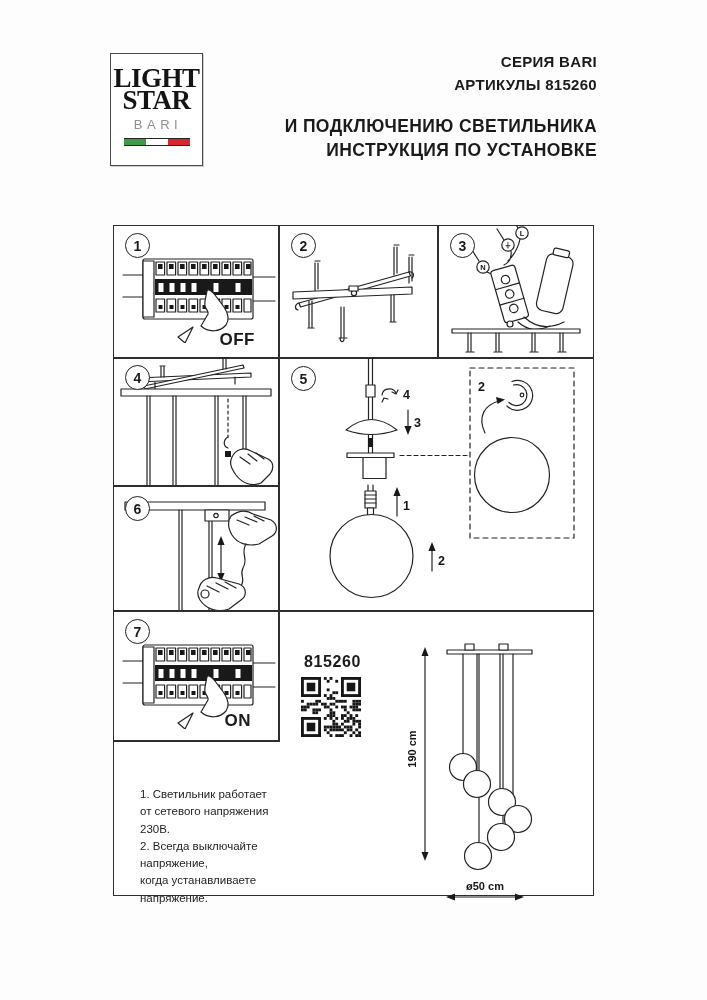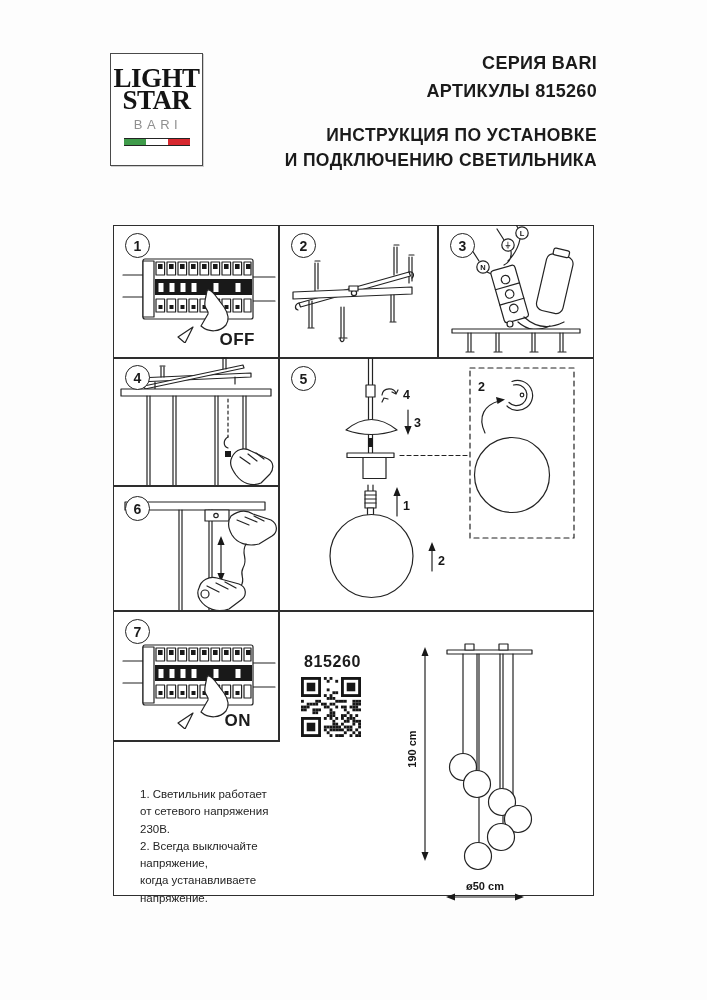--- a/index.html
+++ b/index.html
@@ -15,21 +15,21 @@
     border:1.5px solid #4a4a4a; background:#fff; text-align:center;
     box-shadow:1px 1px 0 #cfcfcf; padding-top:13px;
   }
   .logo-word { font-family:"Liberation Serif", serif; font-weight:bold; font-size:27px;
     line-height:0.83; letter-spacing:-0.5px; color:#141414; }
   .logo-group { font-size:13px; color:#8f8f8f; letter-spacing:4.5px; margin-top:5px; text-indent:3px; }
   .logo-flag { width:66px; height:8px; margin:6px auto 0;
     border-top:1.6px solid #232323; border-bottom:1.6px solid #232323; display:flex; }
   .logo-flag span { flex:1 1 0; }
   #header-text { position:absolute; right:110px; top:50px; text-align:right; }
-  .hdr-small { font-size:18px; font-weight:bold; line-height:1.55; letter-spacing:0.3px; }
+  .hdr-small { font-size:15px; font-weight:bold; line-height:1.55; letter-spacing:0.3px; }
   .hdr-title { font-size:17.5px; font-weight:bold; line-height:1.42; letter-spacing:0.4px; margin-top:0; }
   #title-block { margin-top:17px; }
   
   .gline { position:absolute; background:#2e2e2e; }
   #frame { position:absolute; left:113px; top:225px; width:481px; height:671px;
     border:1.5px solid #2e2e2e; background:#fff; }
   
   .panel { position:absolute; }
   #p1 { left:113px; top:225px; width:165px; height:132px; }
   #p2 { left:279px; top:225px; width:158px; height:132px; }
@@ -78,22 +78,22 @@
       <span style="background:#3f9b4a"></span>
       <span style="background:#ffffff"></span>
       <span style="background:#d7282f"></span>
     </div>
   </div>
 
   <div id="header-text">
     <div class="hdr-small">СЕРИЯ BARI</div>
     <div class="hdr-small">АРТИКУЛЫ 815260</div>
     <div id="title-block">
+      <div class="hdr-title">И ПОДКЛЮЧЕНИЮ СВЕТИЛЬНИКА</div>
       <div class="hdr-title">ИНСТРУКЦИЯ ПО УСТАНОВКЕ</div>
-      <div class="hdr-title">И ПОДКЛЮЧЕНИЮ СВЕТИЛЬНИКА</div>
     </div>
   </div>
 
   <div id="frame"></div>
   <div class="gline" style="left:278px;top:225px;width:1.5px;height:516px;"></div>
   <div class="gline" style="left:437px;top:225px;width:1.5px;height:133px;"></div>
   <div class="gline" style="left:113px;top:357px;width:481px;height:1.5px;"></div>
   <div class="gline" style="left:113px;top:485px;width:167px;height:1.5px;"></div>
   <div class="gline" style="left:113px;top:610px;width:481px;height:1.5px;"></div>
   <div class="gline" style="left:113px;top:740px;width:167px;height:1.5px;"></div>

